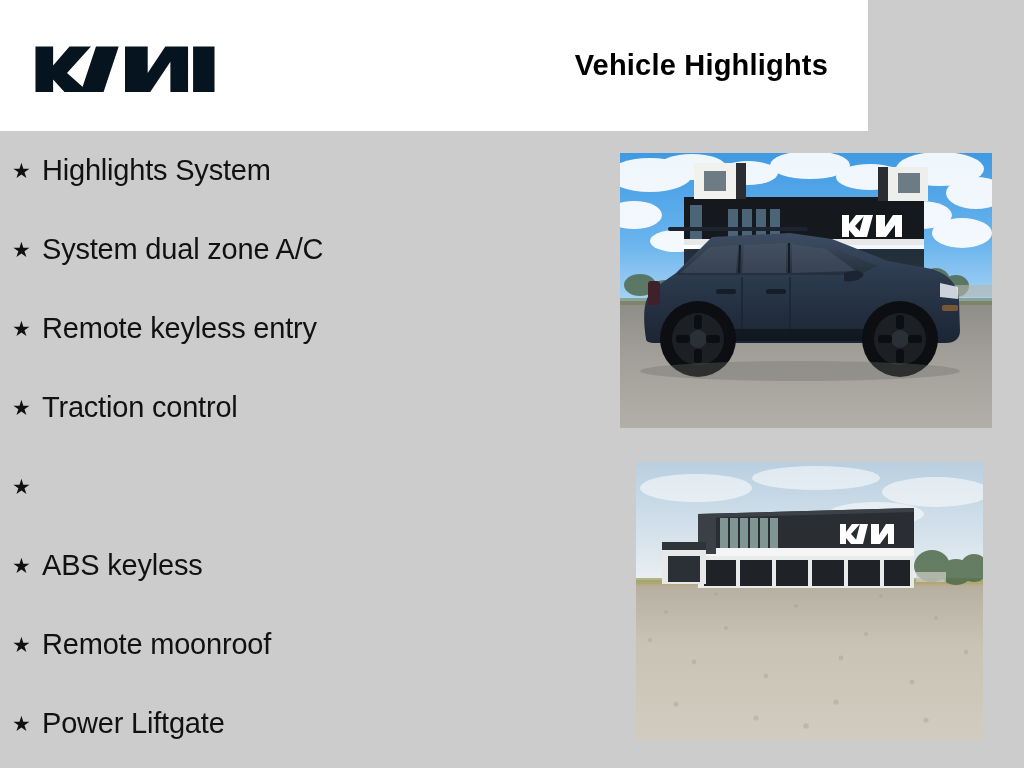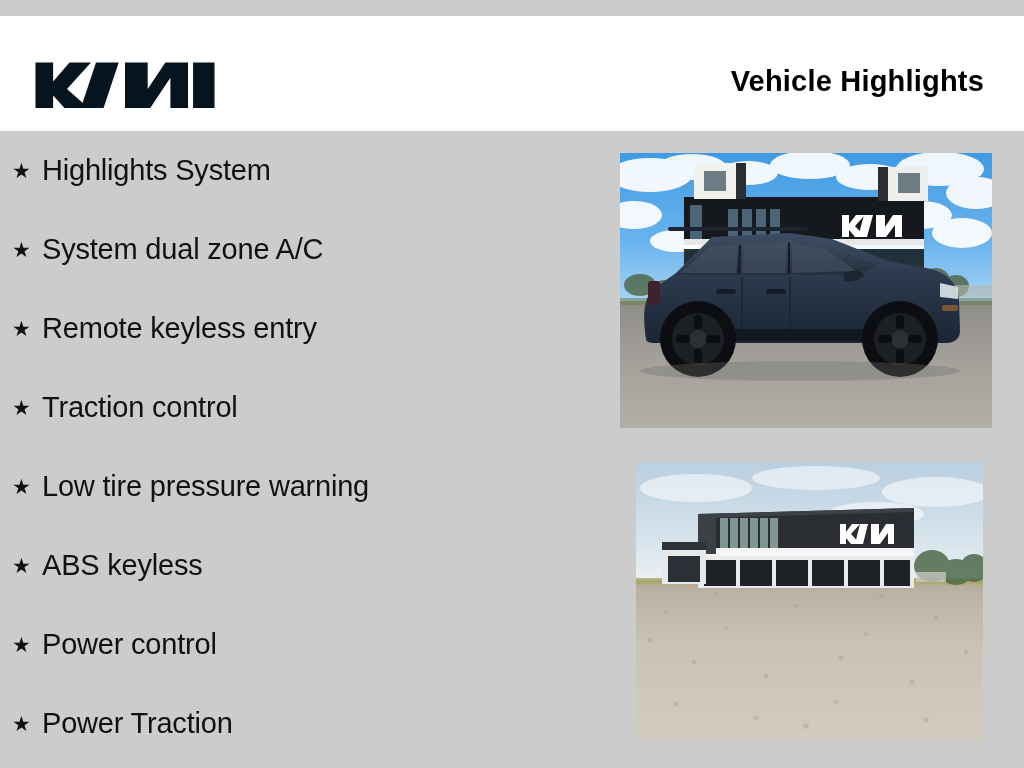--- a/index.html
+++ b/index.html
@@ -18,22 +18,22 @@
     position: relative;
     width: 1024px;
     height: 768px;
     background: #cccccc;
   }
 
   
   .header {
     position: absolute;
     left: 0;
-    top: 16px;
-    width: 1024px;
+    top: 0;
+    width: 868px;
     height: 131px;
     background: #ffffff;
     box-sizing: border-box;
   }
 
   .logo-wrap {
     position: absolute;
     left: 30px;
     top: 34px;
     width: 190px;
@@ -165,36 +165,35 @@
         <span class="highlight-label">Remote keyless entry</span>
       </li>
 
       <li class="highlight-item">
         <span class="star-bullet">★</span>
         <span class="highlight-label">Traction control</span>
       </li>
 
       <li class="highlight-item">
         <span class="star-bullet">★</span>
-        <span class="highlight-label">Low tire pressure warning</span>
       </li>
 
       <li class="highlight-item">
         <span class="star-bullet">★</span>
         <span class="highlight-label">ABS keyless</span>
       </li>
 
       <li class="highlight-item">
         <span class="star-bullet">★</span>
-        <span class="highlight-label">Power control</span>
-      </li>
-
-      <li class="highlight-item">
-        <span class="star-bullet">★</span>
-        <span class="highlight-label">Power Traction</span>
+        <span class="highlight-label">Remote moonroof</span>
+      </li>
+
+      <li class="highlight-item">
+        <span class="star-bullet">★</span>
+        <span class="highlight-label">Power Liftgate</span>
       </li>
 
     </ul>
 
     <div class="photo photo-vehicle">
       <svg viewBox="0 0 372 275" xmlns="http://www.w3.org/2000/svg" preserveAspectRatio="none">
         <defs>
           <linearGradient id="skyG" x1="0" y1="0" x2="0" y2="1">
             <stop offset="0%" stop-color="#3f9ae3"></stop>
             <stop offset="60%" stop-color="#6ab4ee"></stop>

